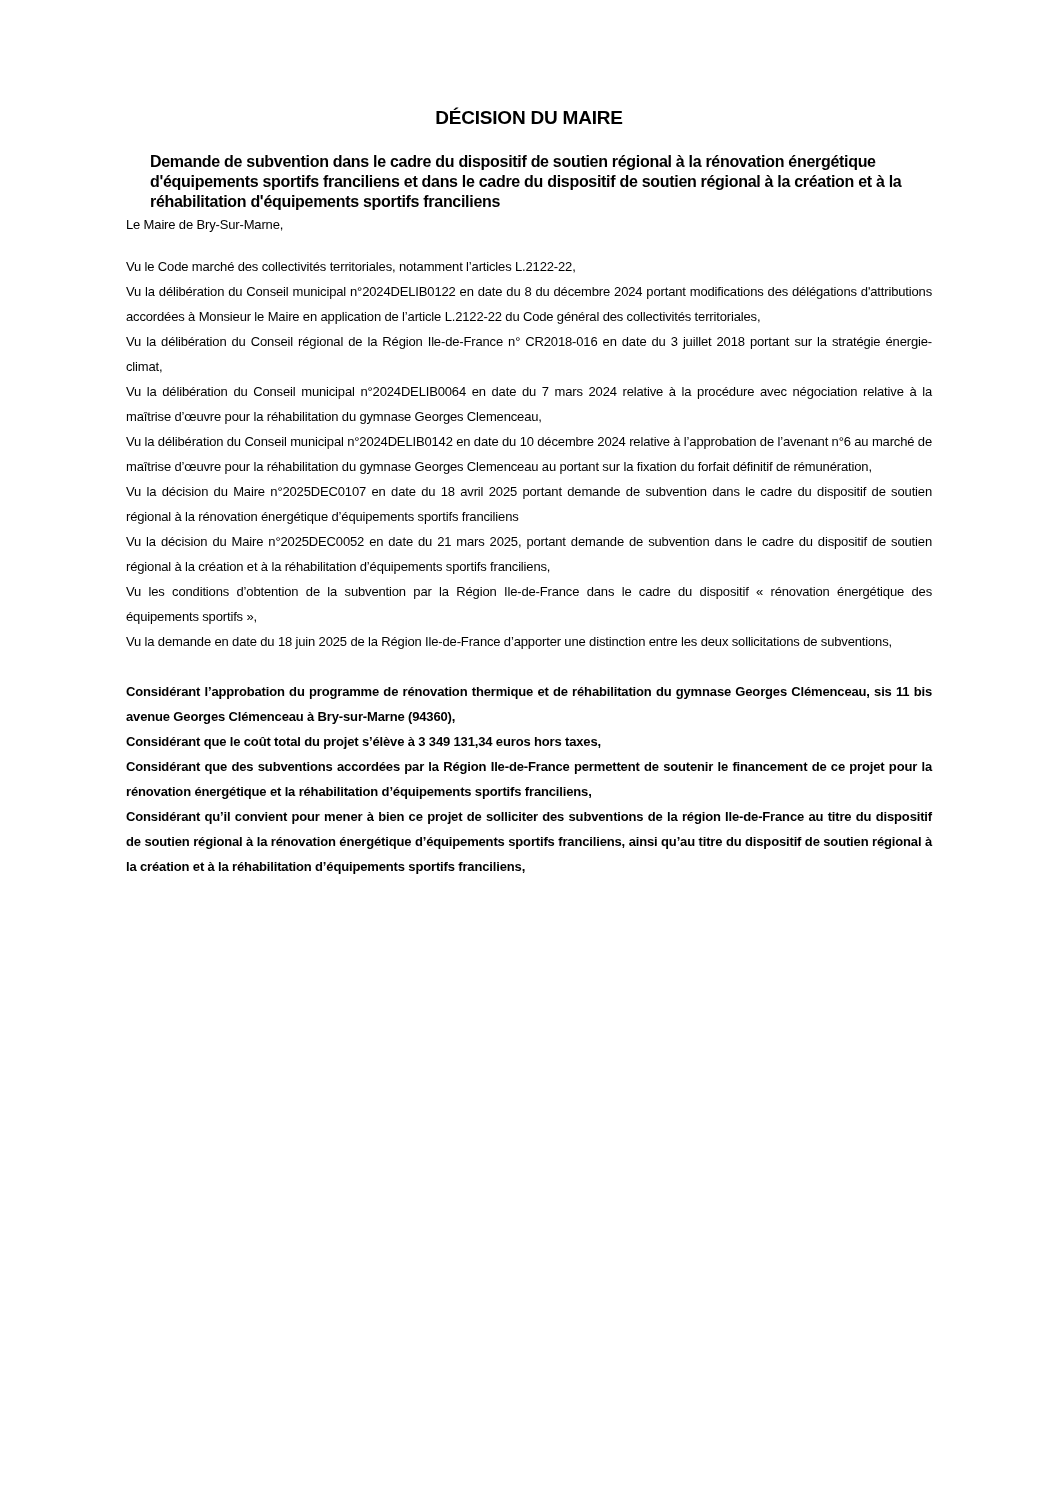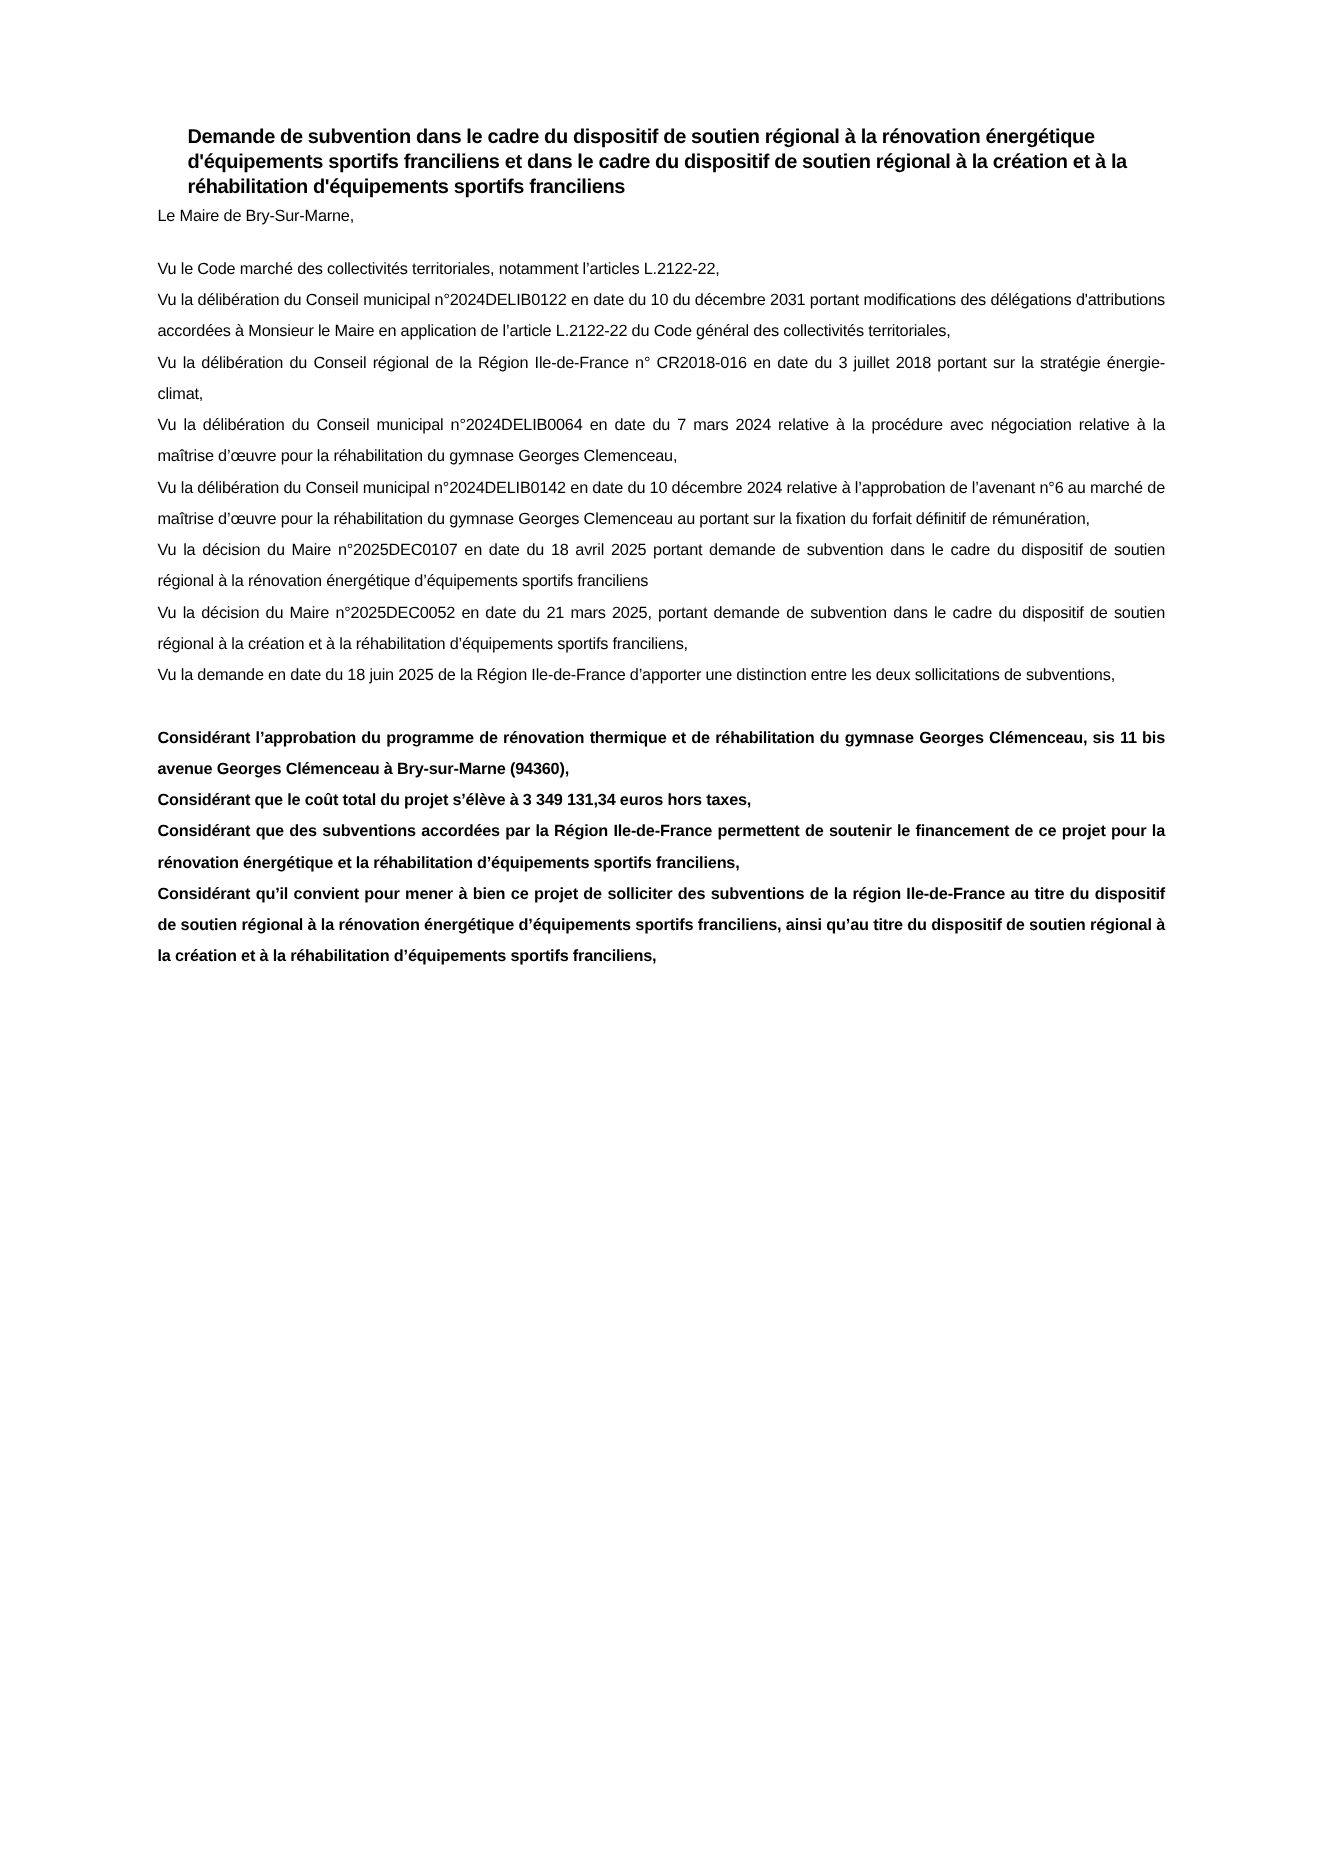--- a/index.html
+++ b/index.html
@@ -70,34 +70,36 @@
       font-weight: bold;
     }
     .para {
       margin: 0;
     }
   </style>
 </head>
 <body>
 
 <div class="page">
+  <h2 class="decision">DÉCISION DU MAIRE</h2>
 
 
   <div class="subject">Demande de subvention dans le cadre du dispositif de soutien régional à la rénovation énergétique d'équipements sportifs franciliens et dans le cadre du dispositif de soutien régional à la création et à la réhabilitation d'équipements sportifs franciliens</div>
 
   <p class="body-text para intro">Le Maire de Bry-Sur-Marne,</p>
 
   <div class="body-text vu-block">
     <p class="para">Vu le Code marché des collectivités territoriales, notamment l’articles L.2122-22,</p>
-    <p class="para">Vu la délibération du Conseil municipal n°2024DELIB0122 en date du 10 du décembre 2031 portant modifications des délégations d'attributions accordées à Monsieur le Maire en application de l’article L.2122-22 du Code général des collectivités territoriales,</p>
+    <p class="para">Vu la délibération du Conseil municipal n°2024DELIB0122 en date du 8 du décembre 2024 portant modifications des délégations d'attributions accordées à Monsieur le Maire en application de l’article L.2122-22 du Code général des collectivités territoriales,</p>
     <p class="para">Vu la délibération du Conseil régional de la Région Ile-de-France n° CR2018-016 en date du 3 juillet 2018 portant sur la stratégie énergie-climat,</p>
     <p class="para">Vu la délibération du Conseil municipal n°2024DELIB0064 en date du 7 mars 2024 relative à la procédure avec négociation relative à la maîtrise d’œuvre pour la réhabilitation du gymnase Georges Clemenceau,</p>
     <p class="para">Vu la délibération du Conseil municipal n°2024DELIB0142 en date du 10 décembre 2024 relative à l’approbation de l’avenant n°6 au marché de maîtrise d’œuvre pour la réhabilitation du gymnase Georges Clemenceau au portant sur la fixation du forfait définitif de rémunération,</p>
     <p class="para">Vu la décision du Maire n°2025DEC0107 en date du 18 avril 2025 portant demande de subvention dans le cadre du dispositif de soutien régional à la rénovation énergétique d’équipements sportifs franciliens</p>
     <p class="para">Vu la décision du Maire n°2025DEC0052 en date du 21 mars 2025, portant demande de subvention dans le cadre du dispositif de soutien régional à la création et à la réhabilitation d’équipements sportifs franciliens,</p>
+    <p class="para">Vu les conditions d’obtention de la subvention par la Région Ile-de-France dans le cadre du dispositif « rénovation énergétique des équipements sportifs »,</p>
     <p class="para">Vu la demande en date du 18 juin 2025 de la Région Ile-de-France d’apporter une distinction entre les deux sollicitations de subventions,</p>
   </div>
 
   <div class="body-text considerant-block">
     <p class="para">Considérant l’approbation du programme de rénovation thermique et de réhabilitation du gymnase Georges Clémenceau, sis 11 bis avenue Georges Clémenceau à Bry-sur-Marne (94360),</p>
     <p class="para">Considérant que le coût total du projet  s’élève à 3 349 131,34 euros hors taxes,</p>
     <p class="para">Considérant que des subventions accordées par la Région Ile-de-France permettent de soutenir le financement de ce projet pour la rénovation énergétique et la réhabilitation d’équipements sportifs franciliens,</p>
     <p class="para">Considérant qu’il convient pour mener à bien ce projet de solliciter des subventions de la région Ile-de-France au titre du dispositif de soutien régional à la rénovation énergétique d’équipements sportifs franciliens, ainsi qu’au titre du dispositif de soutien régional à la création et à la réhabilitation d’équipements sportifs franciliens,</p>
   </div>
 </div>

